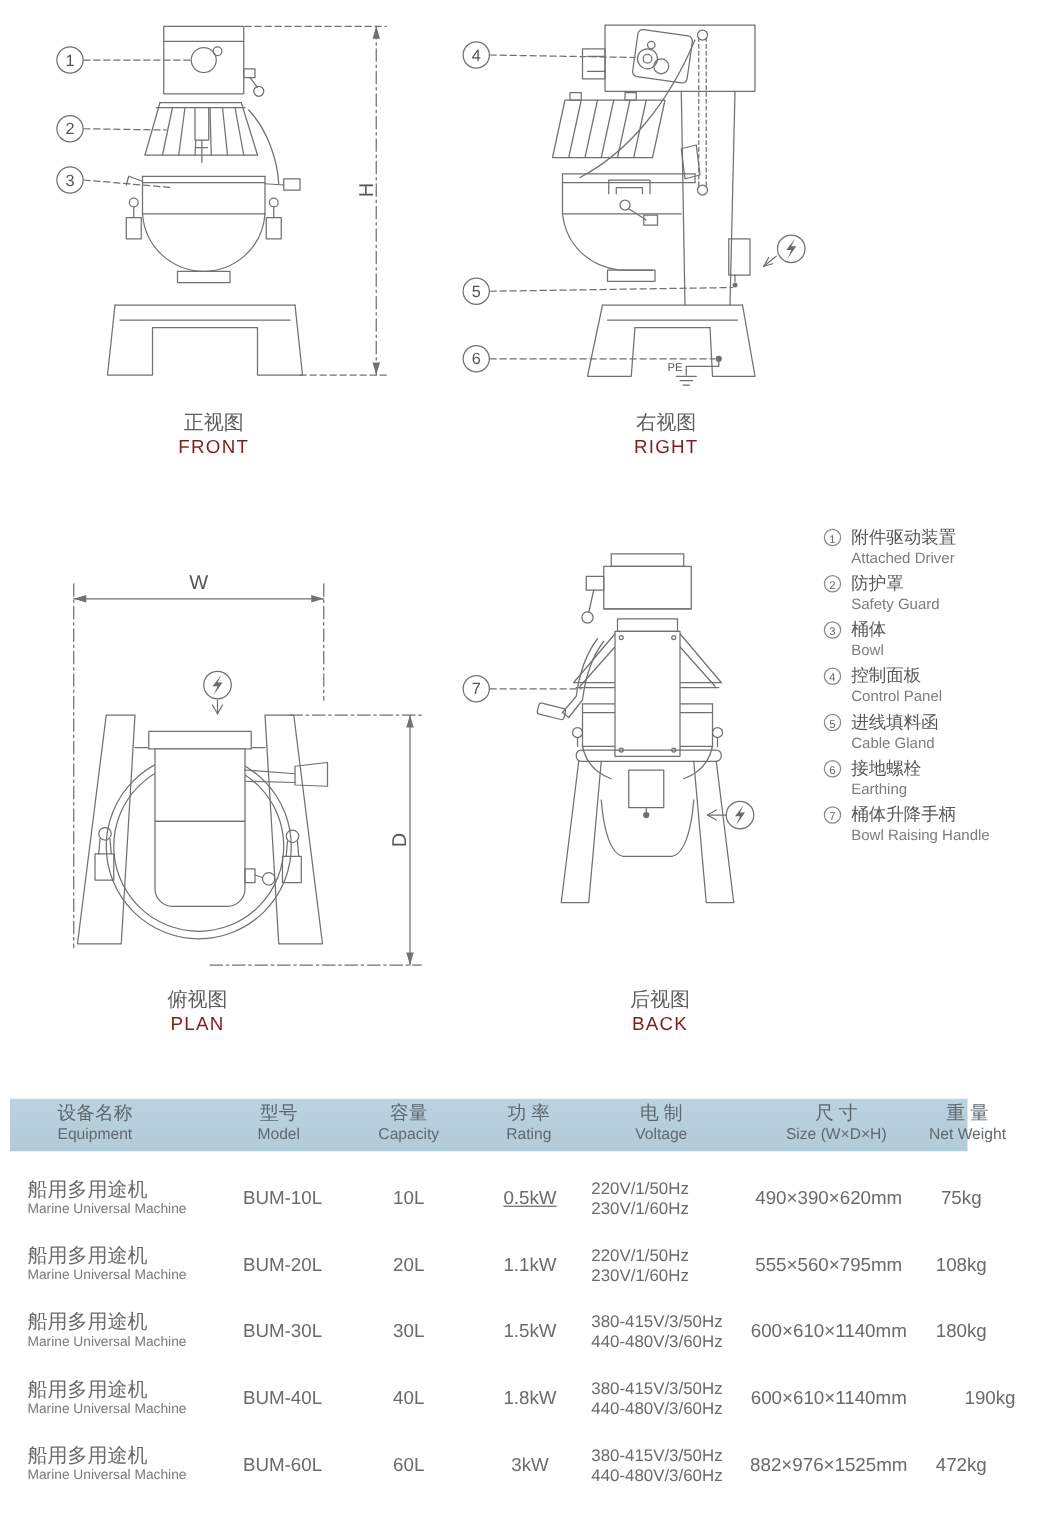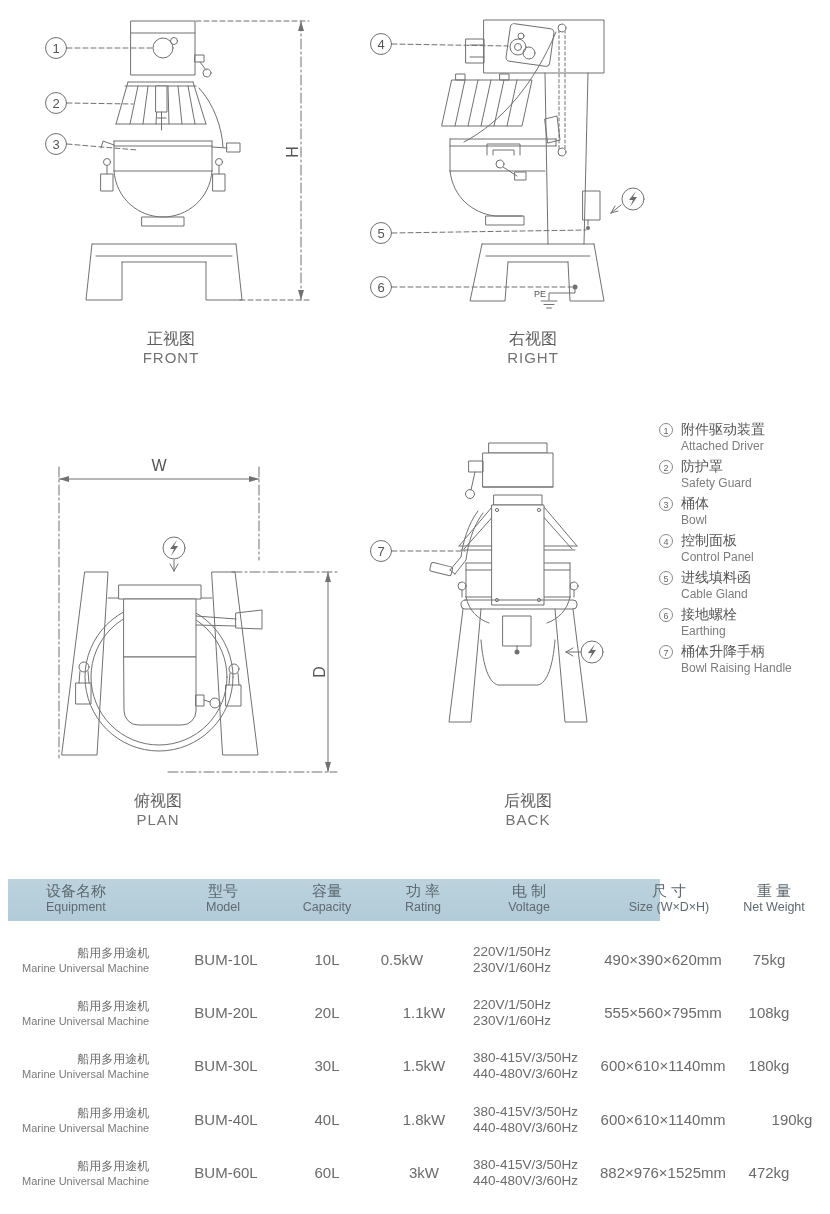--- a/index.html
+++ b/index.html
@@ -17,41 +17,41 @@
   #drawings .fillw{fill:#ffffff;}
   #drawings .arr{fill:#717171;stroke:none;}
   #drawings .bolt{fill:#6a6a6a;stroke:none;}
   #drawings text{stroke:none;fill:#555;font-family:"Liberation Sans","DejaVu Sans",sans-serif;}
   #drawings .ctxt{font-size:13px;}
   #drawings .dimtxt{font-size:16px;}
   #drawings .petxt{font-size:9px;}
   
   .caption{position:absolute;width:150px;text-align:center;color:#5d5d5d;}
   .caption .zh{font-size:16px;line-height:19px;}
-  .caption .en{font-size:15px;line-height:19px;letter-spacing:1px;color:#737373;}
+  .caption .en{font-size:15px;line-height:19px;letter-spacing:1px;color:#7f1d1d;}
   
   #legend{position:absolute;left:659px;top:421px;width:172px;}
   .lg-item{margin-bottom:5px;}
   .lg-top{display:flex;align-items:center;gap:8px;}
   .lg-num{width:14px;height:14px;border:1px solid #8a8a8a;border-radius:50%;
     font-size:9px;line-height:14px;text-align:center;color:#666;flex:0 0 auto;box-sizing:border-box;}
   .lg-zh{font-size:14px;color:#565656;line-height:17px;}
   .lg-en{font-size:12px;color:#7d7d7d;line-height:14px;margin-left:22px;margin-top:1px;}
   
-  #thead{position:absolute;left:8px;top:879px;width:652px;height:42px;
+  #thead{position:absolute;left:8px;top:879px;width:766px;height:42px;
     background:linear-gradient(#bcd3de,#b2cbd8);}
   .hc{position:absolute;top:3px;text-align:center;transform:translateX(-50%);white-space:nowrap;}
   .hc .zh{font-size:15px;color:#5c676d;line-height:18px;}
   .hc .en{font-size:12.5px;color:#60696f;line-height:15px;}
   .hc.left{transform:none;text-align:left;}
   .trow{position:absolute;left:0;width:830px;height:48px;}
   .cell{position:absolute;color:#6b6b6b;white-space:nowrap;}
   .cell.mid{top:50%;transform:translate(-50%,-50%);font-size:15px;text-align:center;}
   .cell.block{top:50%;transform:translateY(-50%);}
-  .equip-zh{font-size:12px;color:#6b6b6b;line-height:18px;text-align:right;}
+  .equip-zh{font-size:16px;color:#6b6b6b;line-height:18px;}
   .equip-en{font-size:11px;color:#7a7a7a;line-height:13px;}
   .volt{font-size:13.5px;line-height:15.5px;}
 </style>
 </head>
 <body>
 
 <svg id="drawings" width="830" height="860" viewBox="0 0 830 860">
 
   <g>
 
@@ -441,21 +441,21 @@
 
 <div>
 
   <div class="trow" style="top:935px;">
     <div class="cell block" style="left:22px;">
       <div class="equip-zh">船用多用途机</div>
       <div class="equip-en">Marine Universal Machine</div>
     </div>
     <div class="cell mid" style="left:226px;">BUM-10L</div>
     <div class="cell mid" style="left:327px;">10L</div>
-    <div class="cell mid" style="left:402px;">0.5kW</div>
+    <div class="cell mid" style="left:424px;text-decoration:underline;">0.5kW</div>
     <div class="cell block volt" style="left:473px;">
       <div>220V/1/50Hz</div>
       <div>230V/1/60Hz</div>
     </div>
     <div class="cell mid" style="left:663px;">490×390×620mm</div>
     <div class="cell mid" style="left:769px;">75kg</div>
   </div>
 
   <div class="trow" style="top:988px;">
     <div class="cell block" style="left:22px;">

